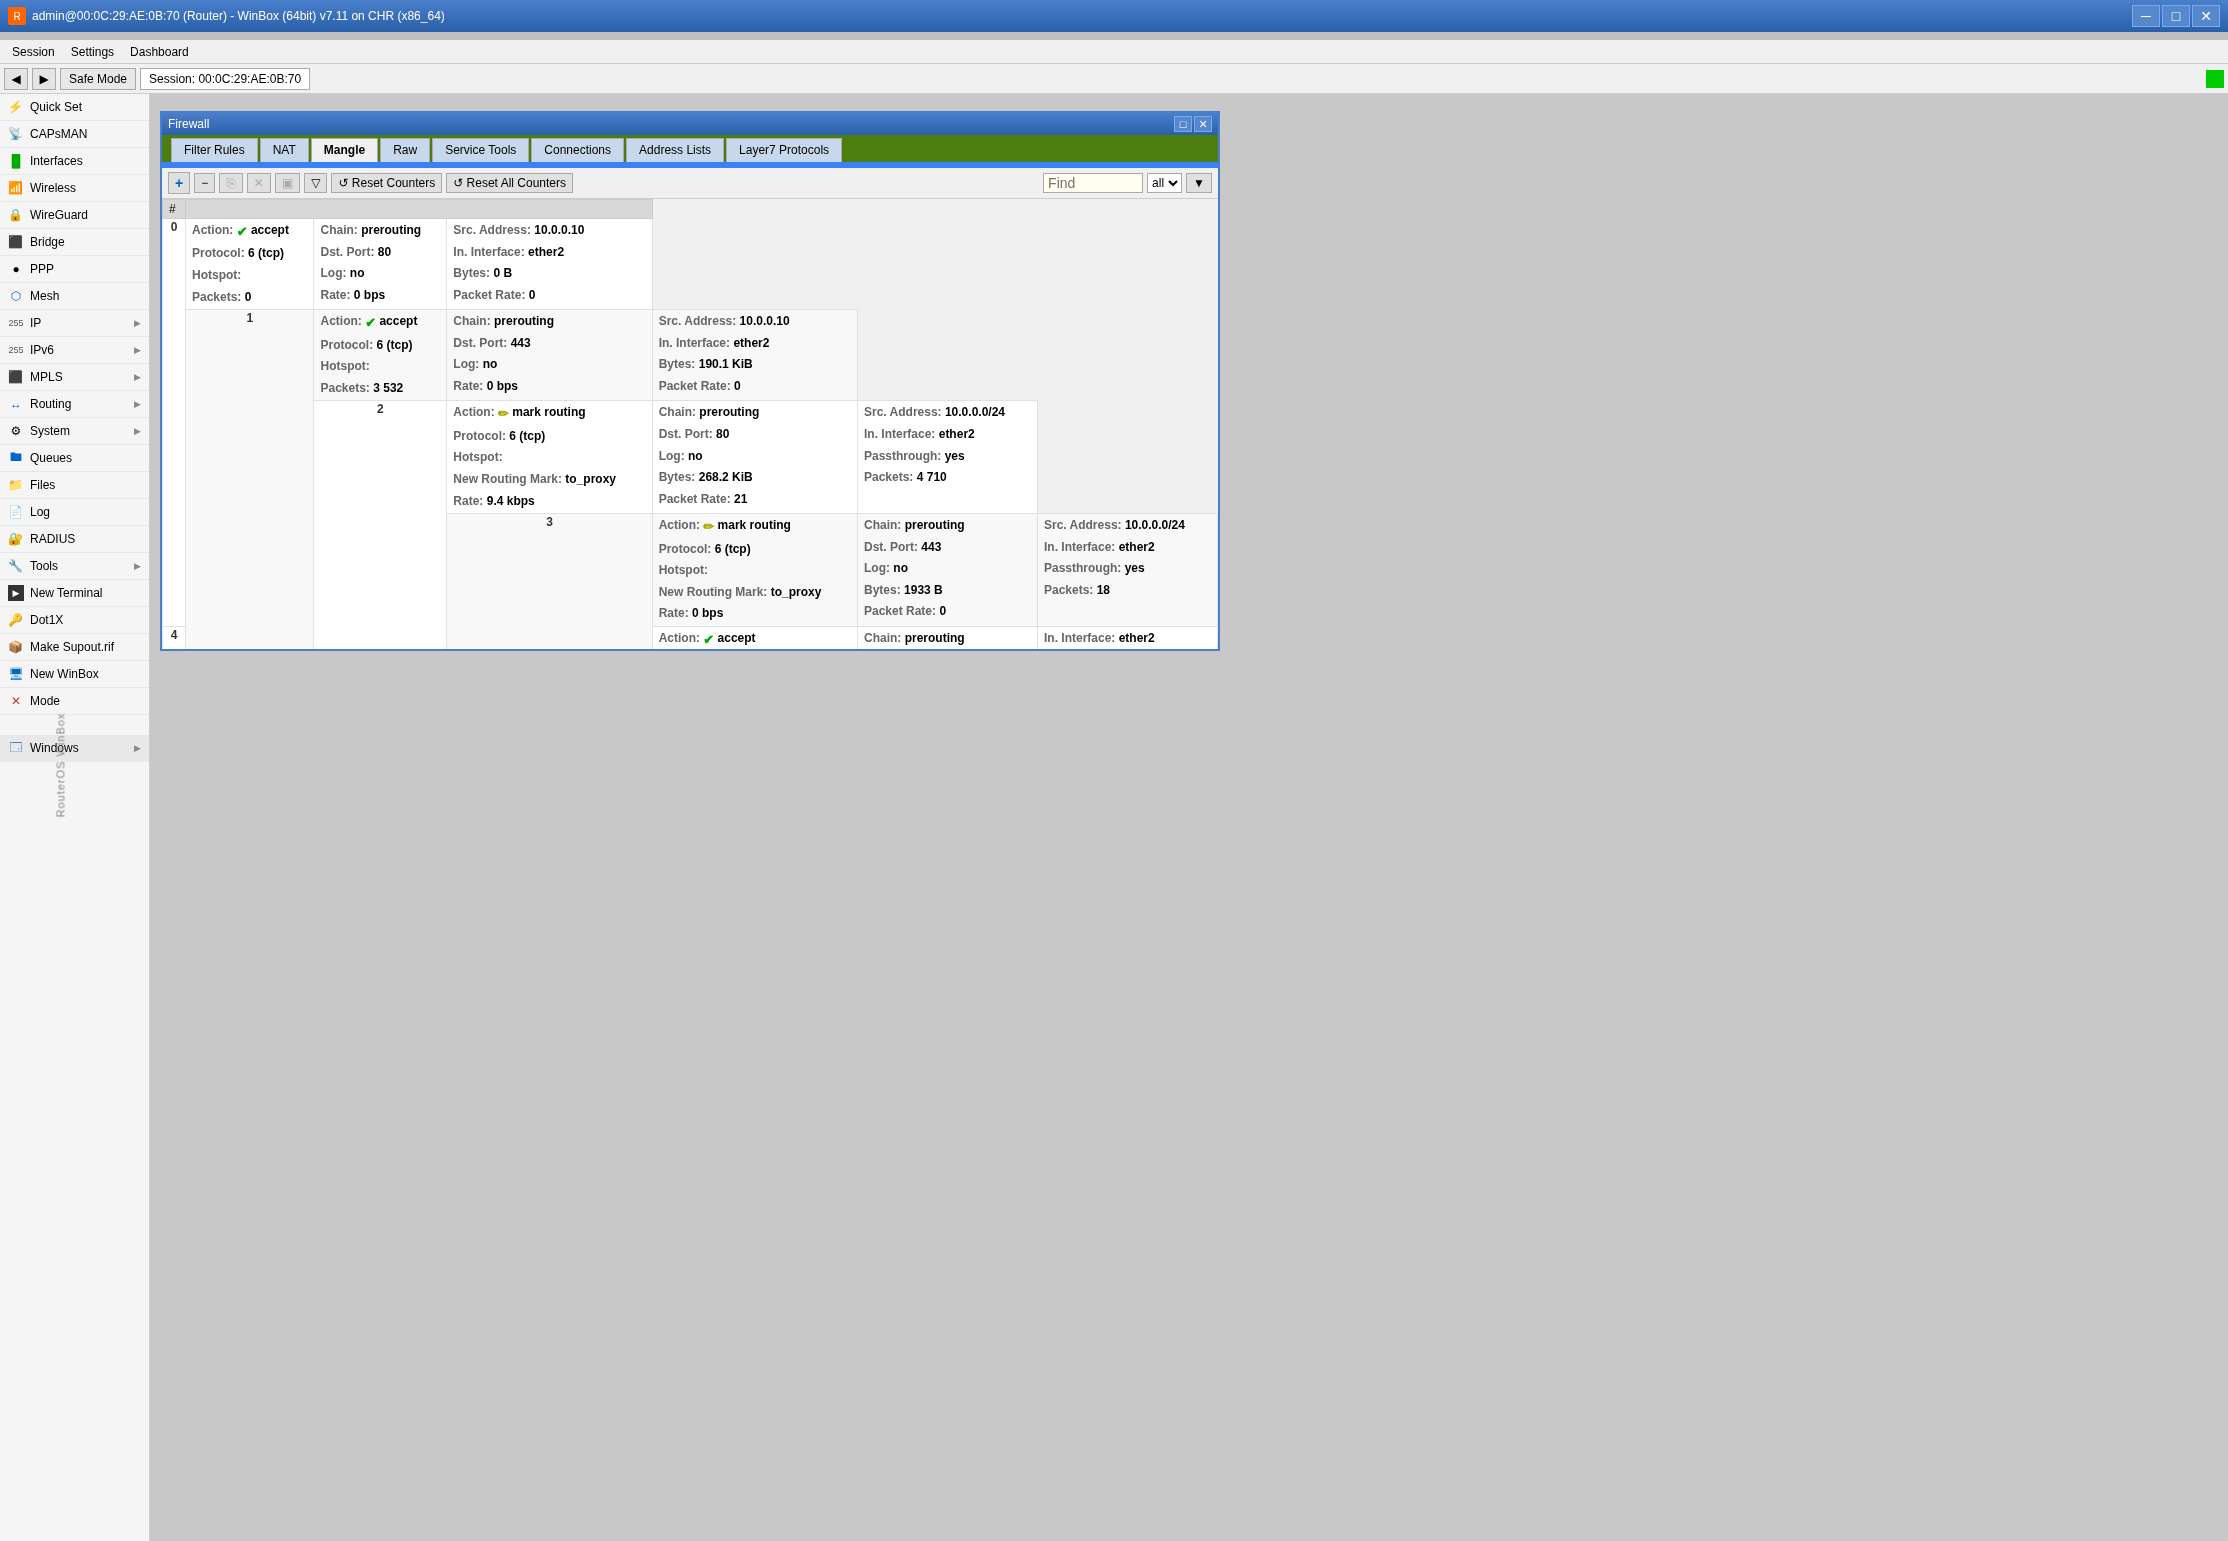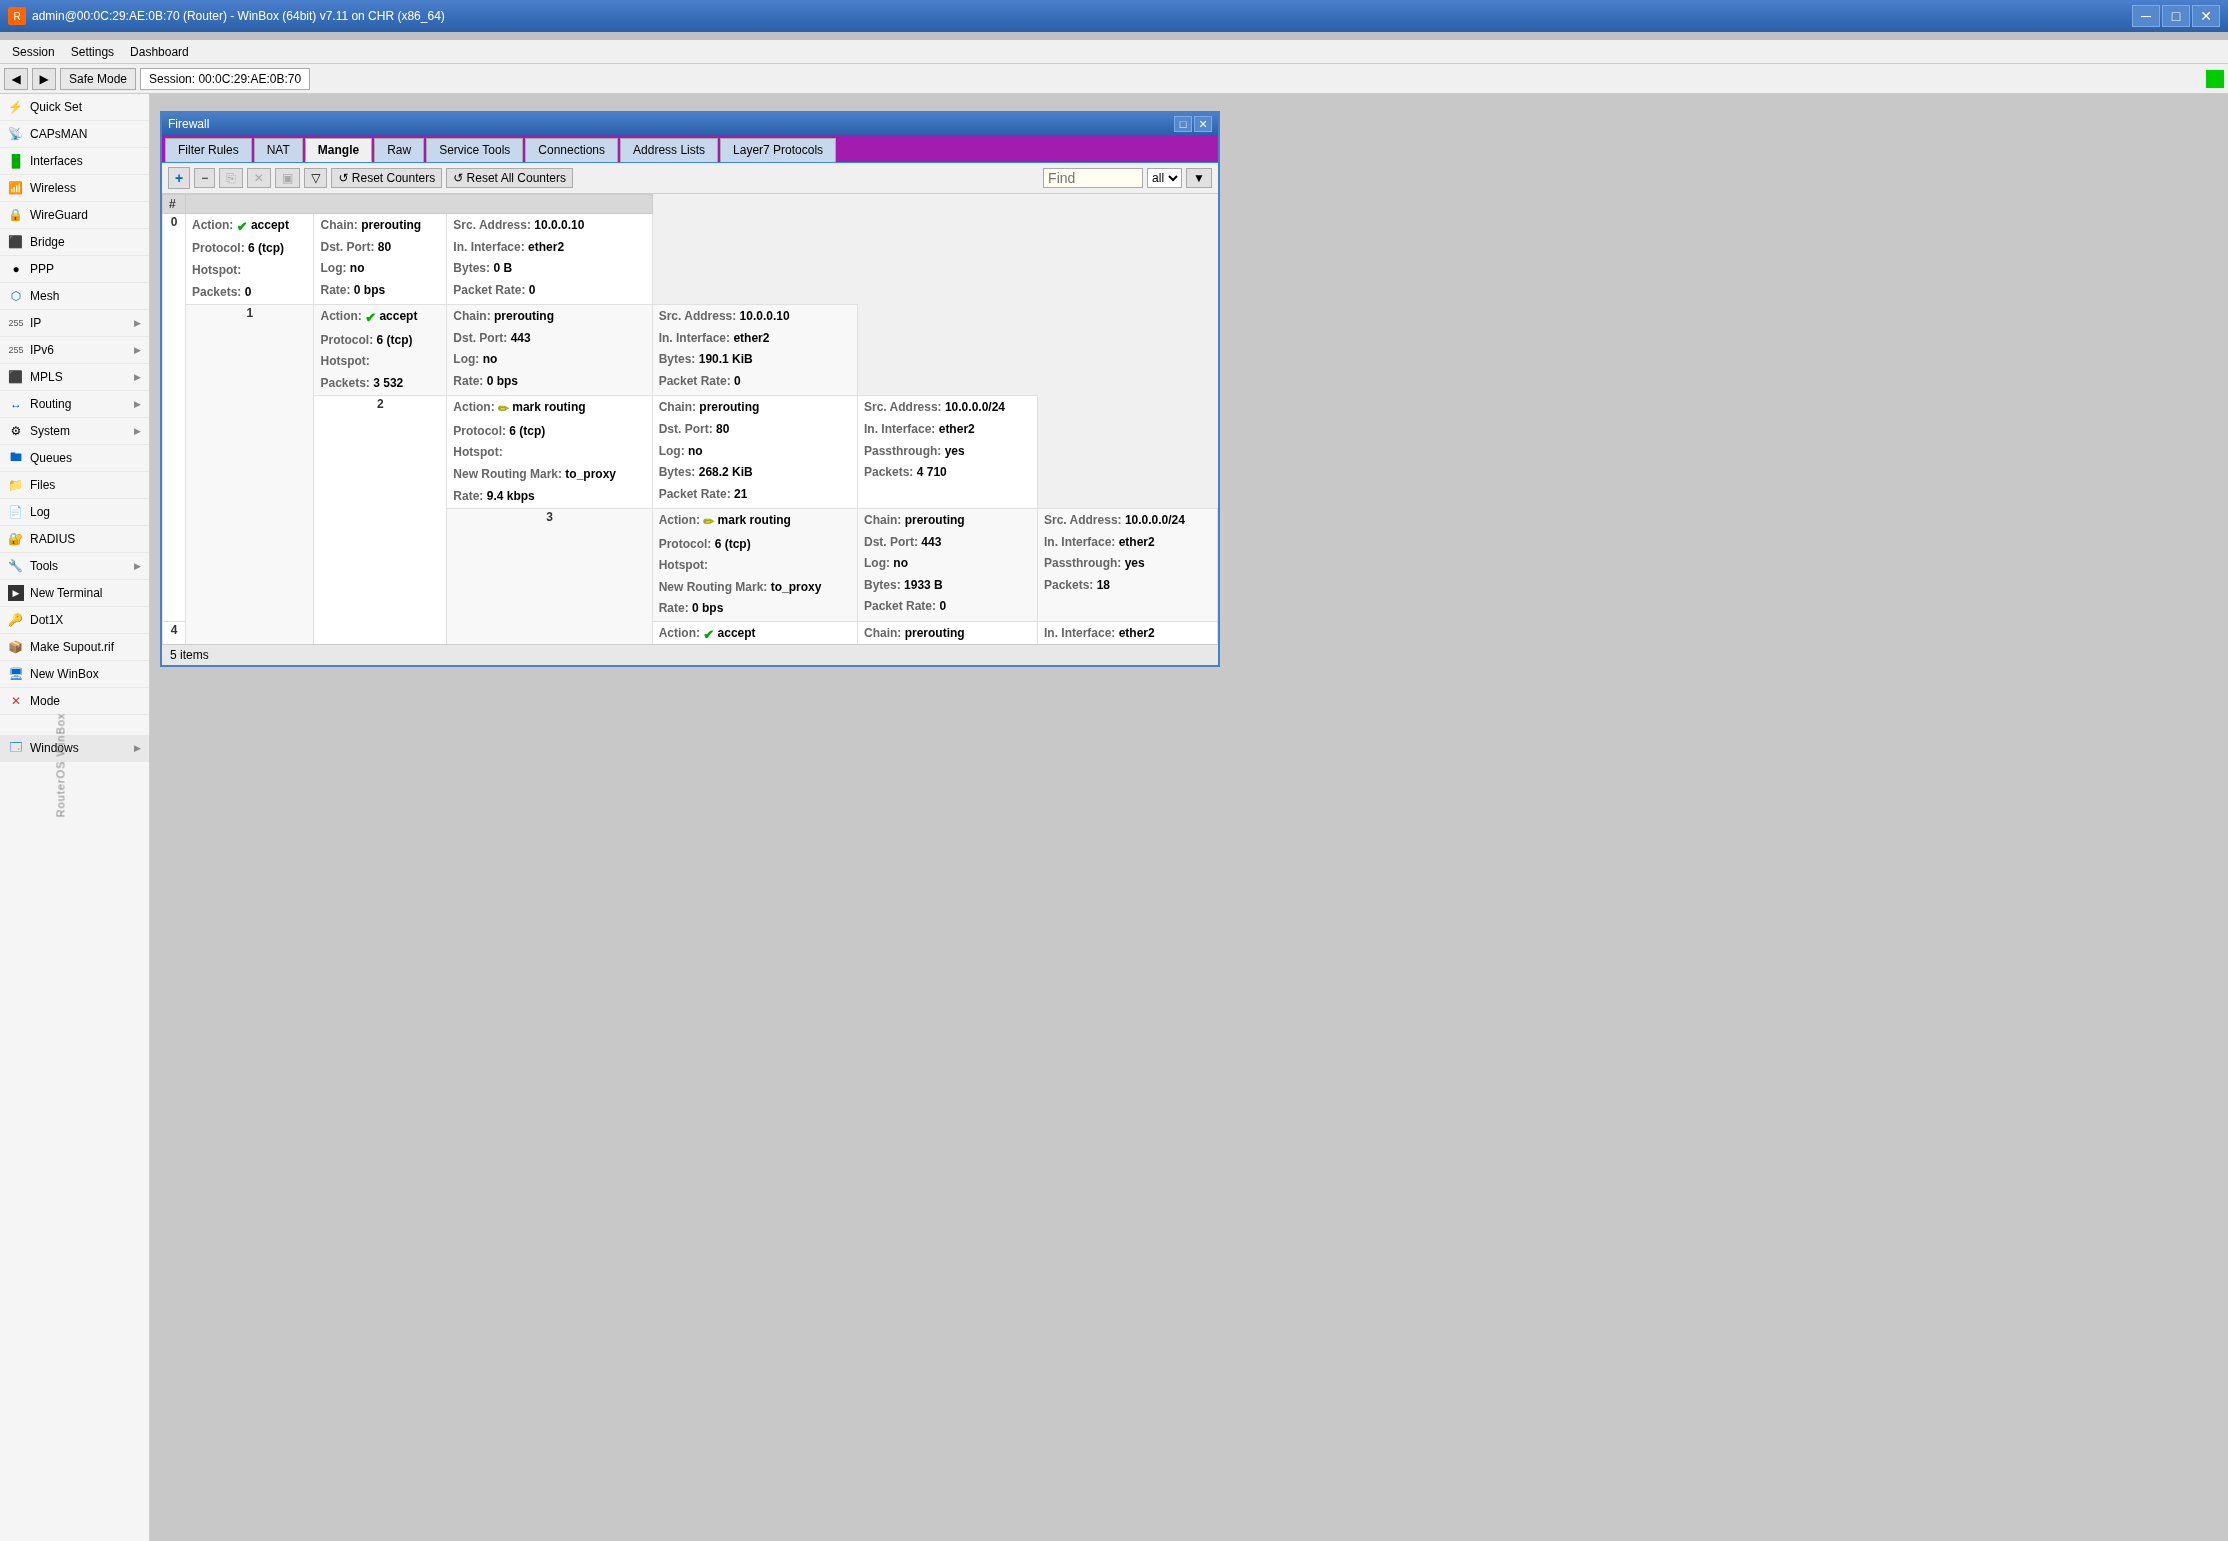--- a/index.html
+++ b/index.html
@@ -95,23 +95,23 @@
       align-items: center;
       justify-content: space-between;
       font-size: 13px;
     }
     .firewall-controls { display: flex; gap: 2px; }
     .firewall-btn { width: 18px; height: 16px; background: #5588cc; border: 1px solid #7aaae8; color: white; cursor: pointer; display: flex; align-items: center; justify-content: center; font-size: 11px; }
 
     
     .tabs-bar {
       display: flex;
-      background: #a21caf;
-      border-bottom: 1px solid #3b82f6;
-      padding: 3px 3px 0;
+      background: #4d7c0f;
+      border-bottom: 6px solid #3b82f6;
+      padding: 3px 9px 0;
     }
     .tab {
       padding: 4px 12px;
       cursor: pointer;
       border: 1px solid #aaa;
       border-bottom: none;
       background: #c8d8ec;
       margin-right: 2px;
       font-size: 12px;
     }
@@ -474,23 +474,20 @@
               </td>
               <td>
                 <div class="kv-row"><span class="field-label">In. Interface:</span>&nbsp;<span class="field-value">ether2</span></div>
 
               </td>
             </tr>
           </tbody>
         </table>
       </div>
 
-      <div class="status-bar">
-        <span>5 items</span>
-      </div>
 
     </div>
 
   </div>
 
 </div>
 
 <div class="winbox-label">RouterOS WinBox</div>
 
 </body></html>

